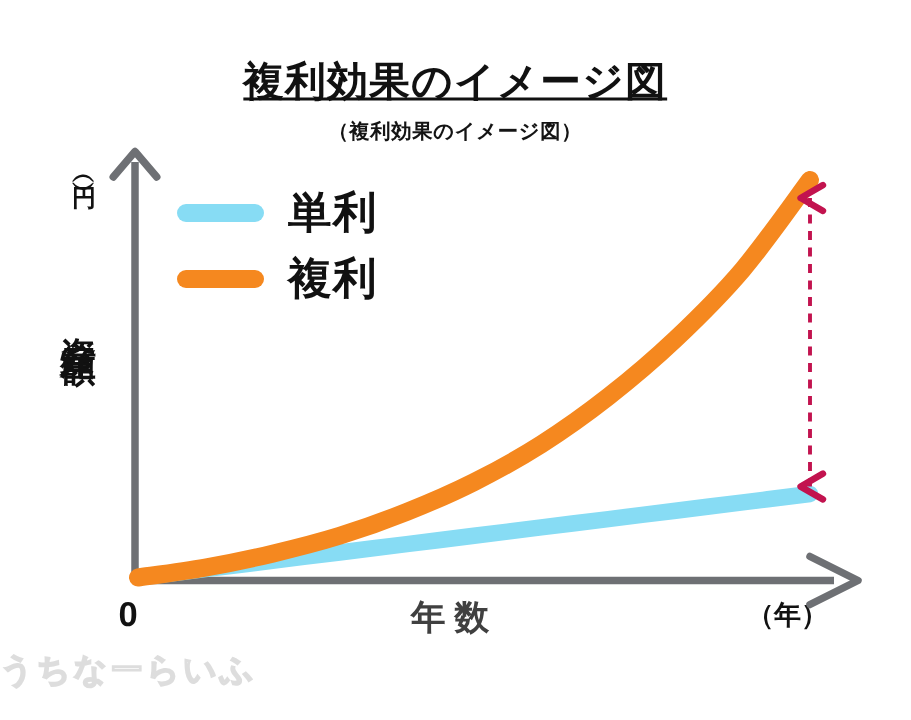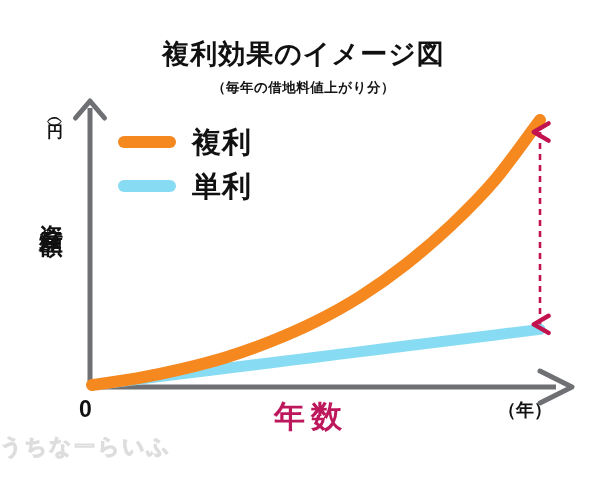--- a/index.html
+++ b/index.html
@@ -23,20 +23,21 @@
     position: absolute;
     left: 0;
     top: 40px;
     width: 607px;
     text-align: center;
     font-size: 27px;
     font-weight: bold;
     color: #111111;
     letter-spacing: 1px;
     line-height: 1.1;
+    text-decoration: underline;
   }
   .subtitle {
     position: absolute;
     left: 0;
     top: 79px;
     width: 607px;
     text-align: center;
     font-size: 13.5px;
     font-weight: bold;
     color: #141414;
@@ -97,23 +98,23 @@
     left: 79px;
     top: 396px;
     font-size: 23px;
     font-weight: bold;
     color: #111111;
   }
   .x-title {
     position: absolute;
     left: 274px;
     top: 396px;
-    font-size: 31px;
-    font-weight: bold;
-    color: #be185d;
+    font-size: 23px;
+    font-weight: bold;
+    color: #404040;
     letter-spacing: 6px;
   }
   .x-unit {
     position: absolute;
     left: 498px;
     top: 398px;
     font-size: 18px;
     font-weight: bold;
     color: #111111;
   }
@@ -138,36 +139,36 @@
     opacity: 0.95;
     user-select: none;
   }
 </style>
 </head>
 <body>
 
 <div id="stage">
 
   <div class="title">複利効果のイメージ図</div>
-  <div class="subtitle">（毎年の借地料値上がり分）</div>
+  <div class="subtitle">（複利効果のイメージ図）</div>
 
   <div class="y-unit">（円）</div>
   <div class="y-title">資産額</div>
   <div class="x-zero">0</div>
   <div class="x-title">年数</div>
   <div class="x-unit">（年）</div>
 
   <div class="legend">
     <div class="legend-row">
+      <span class="legend-swatch" style="background: rgb(135, 220, 244);"></span>
+      <span class="legend-label">単利</span>
+    </div>
+    <div class="legend-row">
       <span class="legend-swatch" style="background: rgb(245, 136, 31);"></span>
       <span class="legend-label">複利</span>
-    </div>
-    <div class="legend-row">
-      <span class="legend-swatch" style="background: rgb(135, 220, 244);"></span>
-      <span class="legend-label">単利</span>
     </div>
   </div>
 
   <svg id="plot" width="607" height="480" viewBox="0 0 607 480">
 
     <defs>
       <marker id="axis-arrow-up" markerWidth="9" markerHeight="9" refX="4.5" refY="7.4" orient="auto-start-reverse">
         <path d="M0.6,7.4 L4.5,1.0 L8.4,7.4" fill="none" stroke-width="1.9" stroke-linecap="round" stroke-linejoin="round" stroke="#6E7074"></path>
       </marker>
       <marker id="gap-arrow-head" markerWidth="9" markerHeight="9" refX="4.5" refY="4.5" orient="auto">

